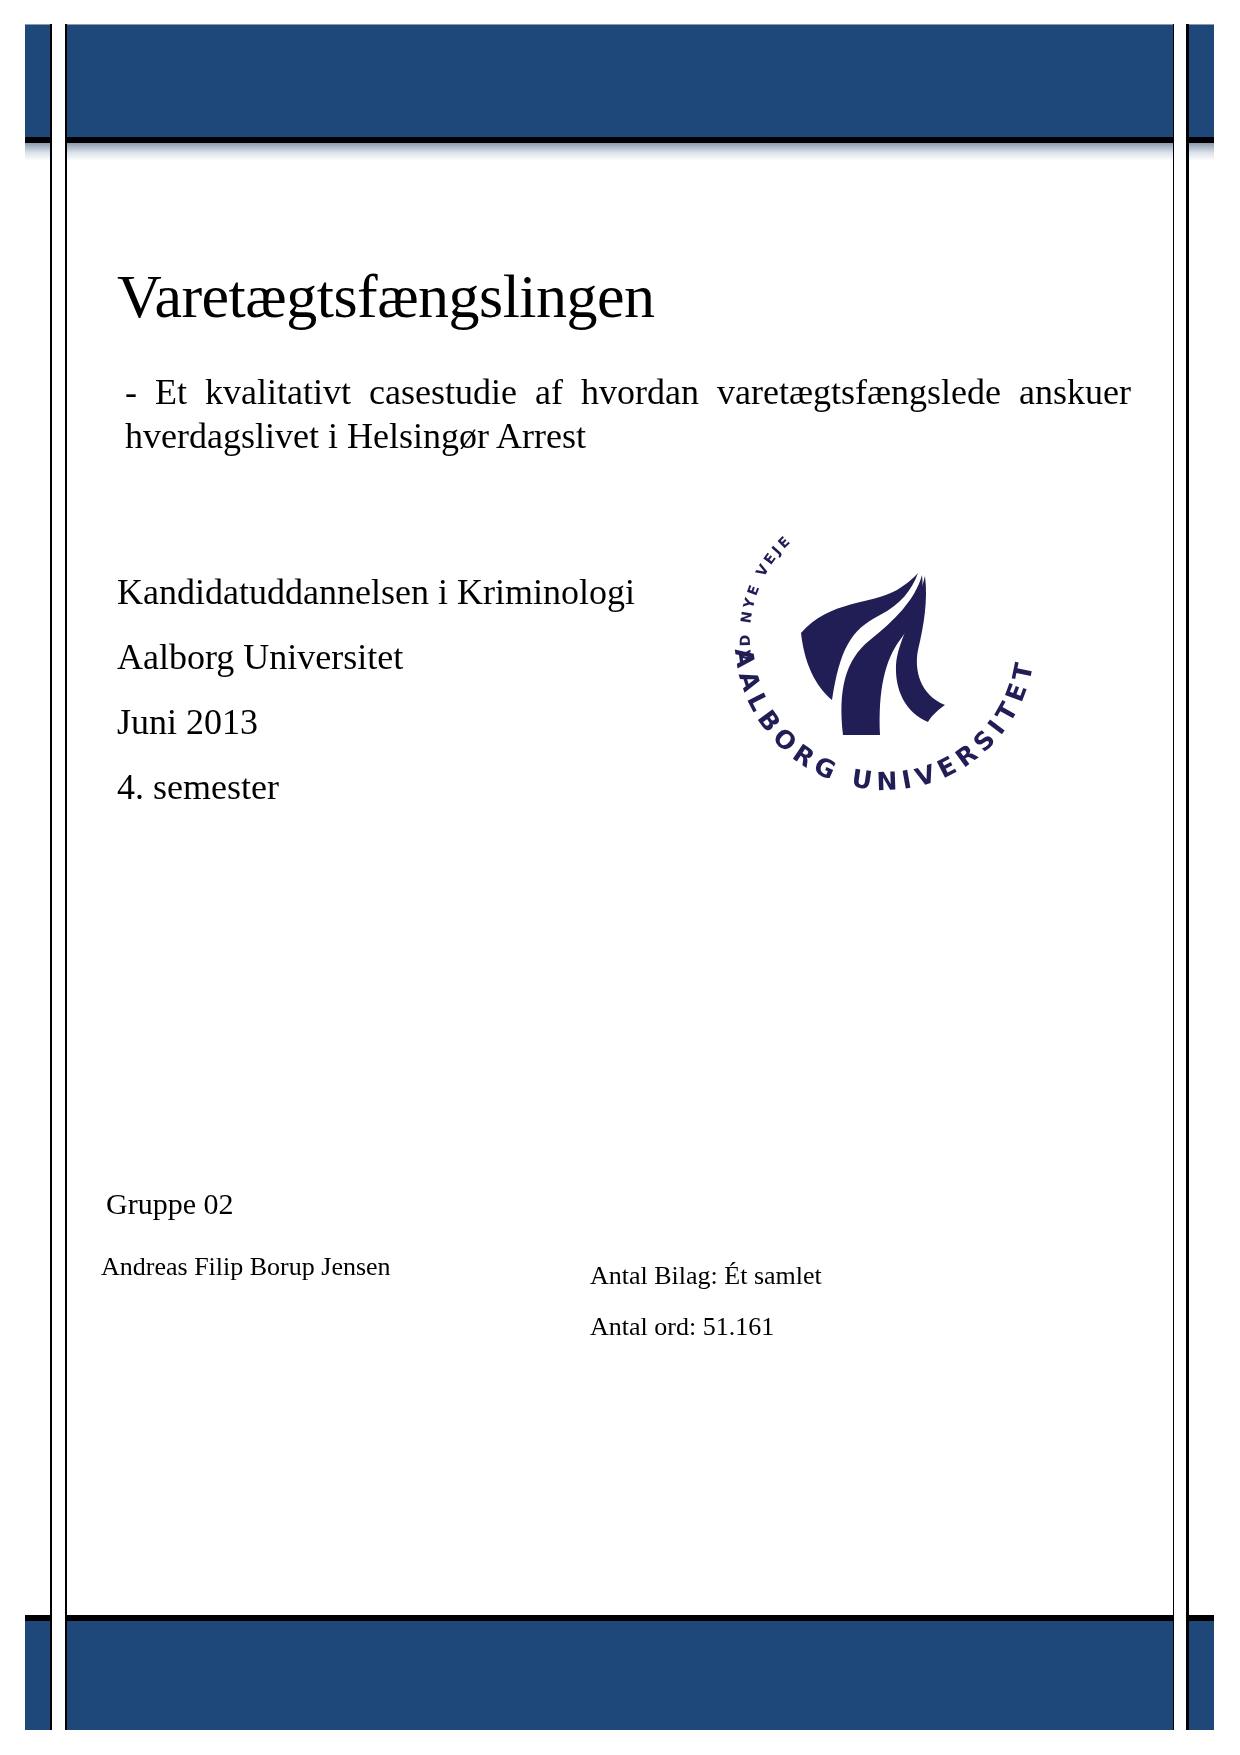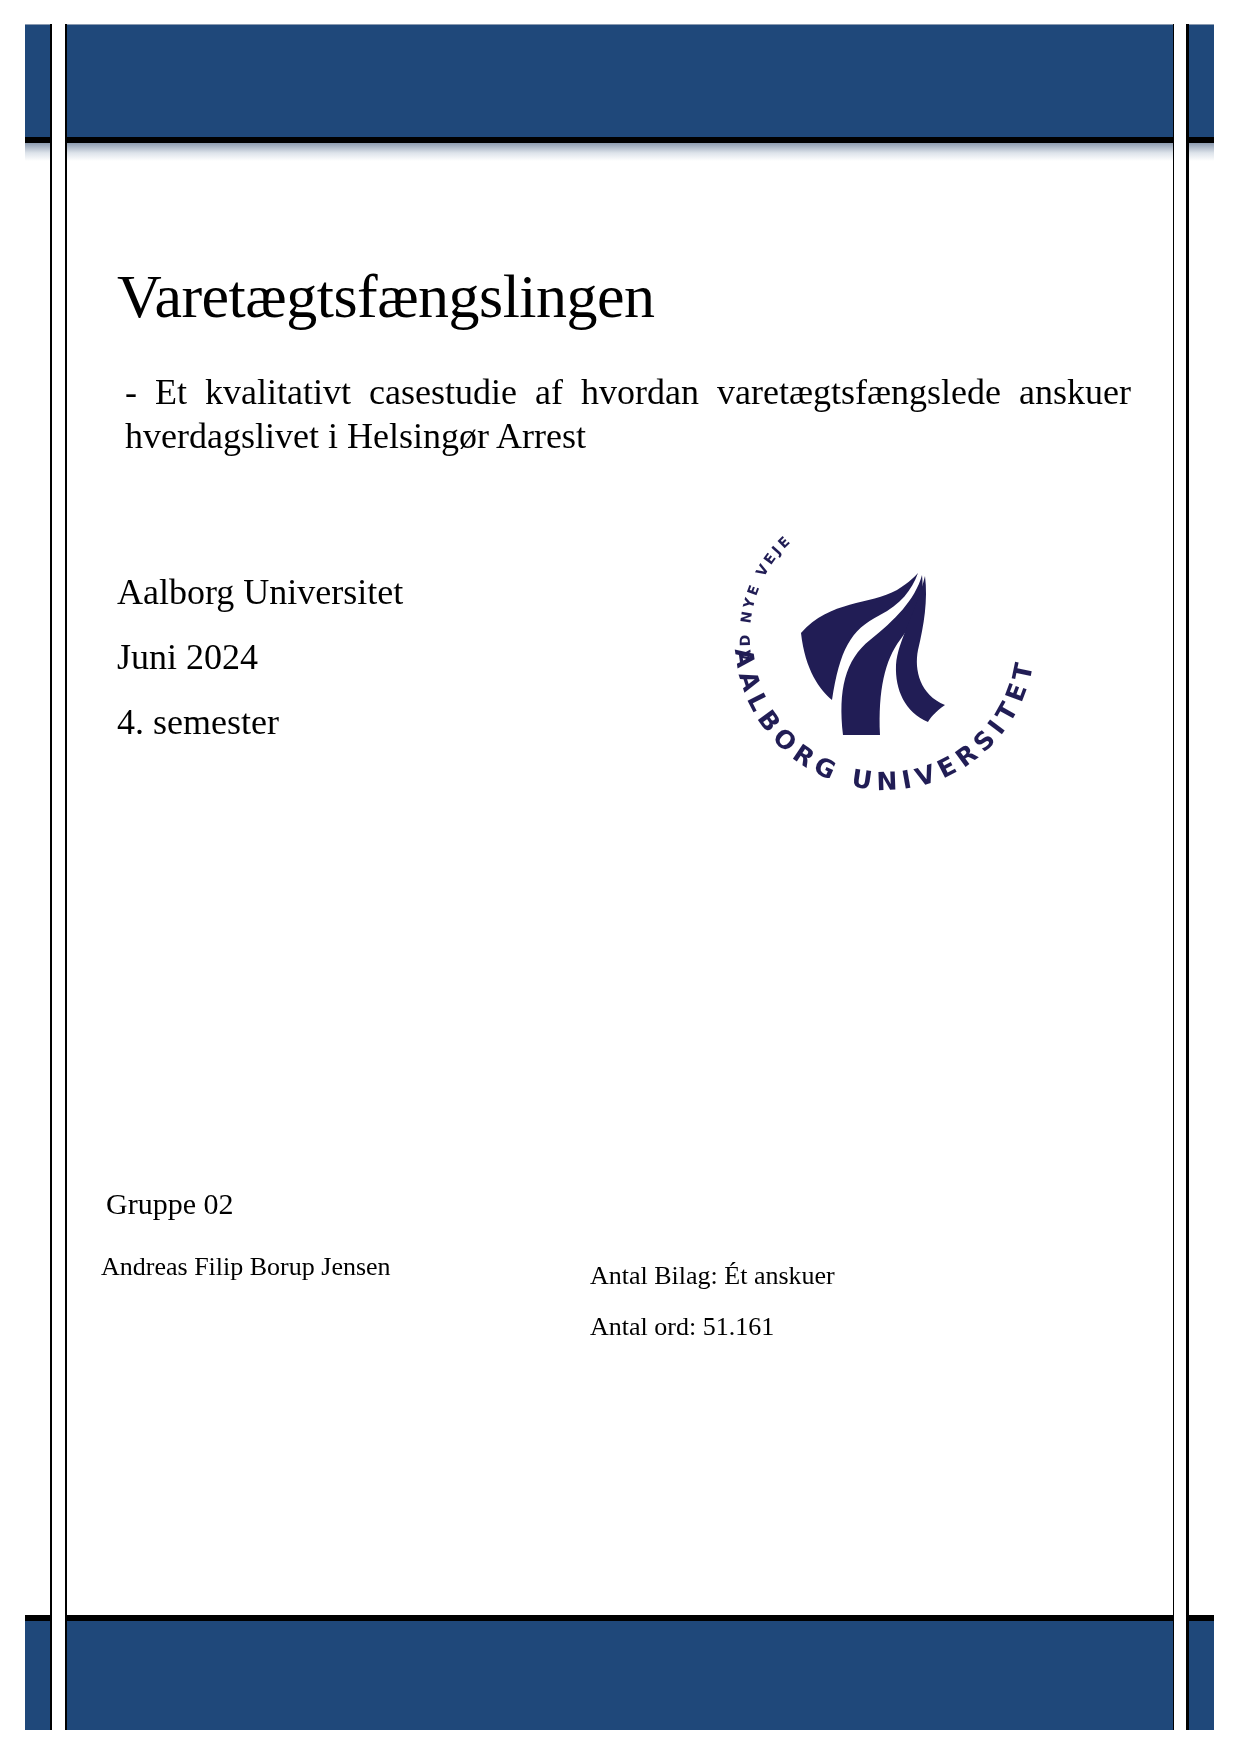--- a/index.html
+++ b/index.html
@@ -164,22 +164,23 @@
 <div class="band-top-shadow"></div>
 <div class="band-bottom-rule"></div>
 <div class="band band-bottom"></div>
 <div class="vstrip vstrip-left"></div>
 <div class="vstrip vstrip-right"></div>
 
 <h1 class="title">Varetægtsfængslingen</h1>
 <p class="subtitle">- Et kvalitativt casestudie af hvordan varetægtsfængslede anskuer hverdagslivet i Helsingør Arrest</p>
 
 <ul class="info">
+  <li>Kandidatuddannelsen i Kriminologi</li>
   <li>Aalborg Universitet</li>
-  <li>Juni 2024</li>
+  <li>Juni 2013</li>
   <li>4. semester</li>
 </ul>
 
 <div class="logo">
   <svg viewBox="700 505 360 330" xmlns="http://www.w3.org/2000/svg">
     <defs>
       <path id="arc-outer" d="M 735 640 A 150 150 0 0 0 1035 640" fill="none"></path>
       <path id="arc-inner" d="M 752 660 A 128 128 0 0 1 820 522" fill="none"></path>
     </defs>
 
@@ -194,15 +195,15 @@
     </text>
     <text font-family="'DejaVu Sans', sans-serif" font-weight="bold" font-size="14" fill="#211d55" letter-spacing="3">
       <textPath href="#arc-inner" startOffset="0%">AD NYE VEJE</textPath>
     </text>
   </svg>
 </div>
 
 <h2 class="group-title">Gruppe 02</h2>
 <div class="member">Andreas Filip Borup Jensen</div>
 <ul class="meta">
-  <li>Antal Bilag: Ét anskuer</li>
+  <li>Antal Bilag: Ét samlet</li>
   <li>Antal ord: 51.161</li>
 </ul>
 
 </body></html>

